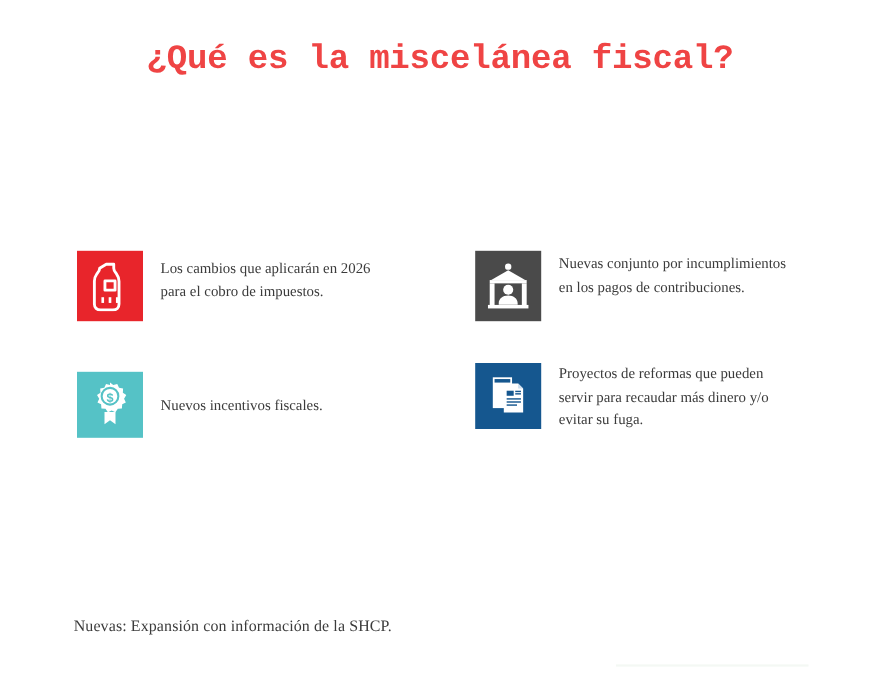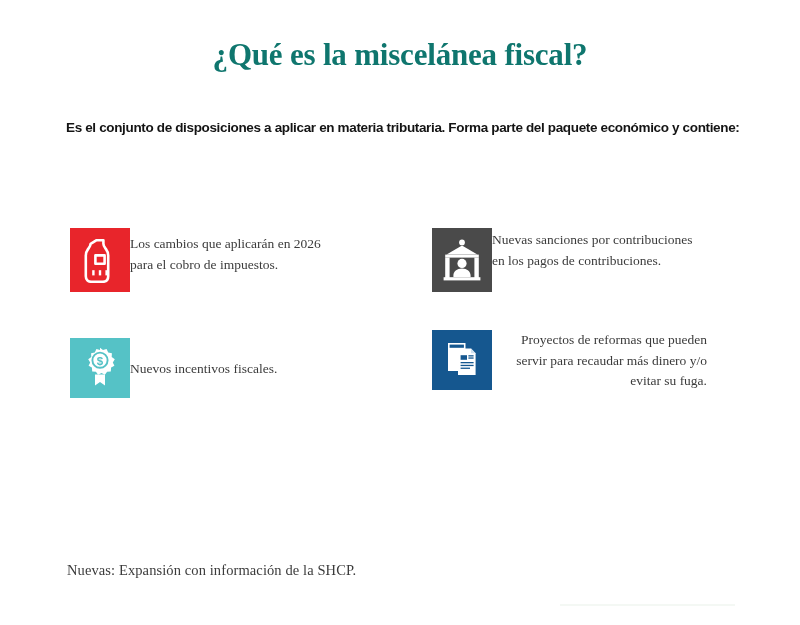--- a/index.html
+++ b/index.html
@@ -23,25 +23,25 @@
     background: #ffffff;
   }
 
   
   .title {
     position: absolute;
     left: 0;
     top: 38px;
     width: 800px;
     text-align: center;
-    font-family: Liberation Serif, serif;
+    font-family: Liberation Mono, monospace;
     font-weight: bold;
     font-size: 31px;
     letter-spacing: -0.2px;
-    color: #0f766e;
+    color: #ef4444;
     line-height: 1.1;
   }
 
   
   .subtitle {
     position: absolute;
     left: 66px;
     top: 120px;
     width: 700px;
     font-family: "Liberation Sans", sans-serif;
@@ -64,37 +64,38 @@
 
   .item {
     position: absolute;
     display: flex;
     align-items: flex-start;
   }
 
   .item-0 { left: 70px;  top: 228px; }
   .item-1 { left: 432px; top: 228px; }
   .item-2 { left: 70px;  top: 338px; }
-  .item-3 { left: 432px; top: 330px; text-align: right; }
+  .item-3 { left: 432px; top: 330px; }
 
   .icon-tile {
     width: 60px;
     height: 64px;
     flex: 0 0 60px;
     display: flex;
     align-items: center;
     justify-content: center;
     box-sizing: border-box;
   }
   .item-2 .icon-tile,
   .item-3 .icon-tile { height: 60px; }
 
   .icon-tile svg { display: block; }
 
   .item-text {
+    margin-left: 16px;
     font-family: "Liberation Serif", serif;
     font-size: 13.5px;
     color: #3b3b3b;
     line-height: 1.52;
     padding-top: 6px;
   }
   .item-0 .item-text { width: 215px; }
   .item-1 .item-text { width: 215px; padding-top: 2px; }
   .item-2 .item-text { width: 215px; padding-top: 21px; font-family: Liberation Serif, serif; }
   .item-3 .item-text { width: 215px; padding-top: 0px; }
@@ -120,21 +121,20 @@
     background: #f4f8f4;
   }
 </style>
 </head>
 <body>
 
 <div class="page">
 
   <div class="title">¿Qué es la miscelánea fiscal?</div>
 
-  <div class="subtitle">Es el conjunto de disposiciones a aplicar en materia tributaria. Forma parte del paquete económico y contiene:</div>
 
   <div class="items">
 
     <div class="item item-0">
       <div class="icon-tile" style="background-color: rgb(232, 37, 43);">
         <svg width="40" height="46" viewBox="0 0 40 46">
           <g fill="none" stroke="#ffffff" stroke-width="2.6" stroke-linejoin="round" stroke-linecap="round">
             <path d="M16.6 3.2 h6.8 v3.6 c0 2.4 1.3 3.6 2.6 5.3 c1.5 2.0 2.2 4.0 2.2 6.6 v20.6 c0 3.4 -2.2 5.5 -5.6 5.5 h-11.2 c-3.4 0 -5.6 -2.1 -5.6 -5.5 v-20.6 c0 -2.6 0.7 -4.6 2.2 -6.6 c1.3 -1.7 2.6 -2.9 2.6 -5.3 z"></path>
             <rect x="15.4" y="18.4" width="9.2" height="8.4"></rect>
           </g>
@@ -158,21 +158,21 @@
             <rect x="4.2" y="19.6" width="4.4" height="20.4"></rect>
             <rect x="33.4" y="19.6" width="4.4" height="20.4"></rect>
             <rect x="2.6" y="39.2" width="36.8" height="3.2"></rect>
           </g>
           <g fill="#ffffff">
             <circle cx="21" cy="25.4" r="4.6"></circle>
             <path d="M21 30.6 c-5.1 0 -8.6 3.0 -8.6 7.0 v1.4 h17.2 v-1.4 c0 -4.0 -3.5 -7.0 -8.6 -7.0 z"></path>
           </g>
         </svg>
       </div>
-      <div class="item-text">Nuevas sanciones por contribuciones en los pagos de contribuciones.</div>
+      <div class="item-text">Nuevas conjunto por incumplimientos en los pagos de contribuciones.</div>
     </div>
 
     <div class="item item-2">
       <div class="icon-tile" style="background-color: rgb(85, 194, 198);">
         <svg width="42" height="44" viewBox="0 0 42 44">
           <g fill="#ffffff">
             <path d="M16.0 28.6 h10.0 v11.0 l-5.0 -3.6 l-5.0 3.6 z"></path>
             <path d="M21 1.8
                      l3.0 2.3 l3.6 -1.0 l1.6 3.4 l3.7 0.7 l-0.2 3.8 l3.1 2.2 l-2.0 3.2 l1.6 3.4 l-3.3 1.8 l-0.3 3.8 l-3.7 0.3 l-2.2 3.1 l-3.4 -1.7 l-3.4 1.7 l-2.2 -3.1 l-3.7 -0.3 l-0.3 -3.8 l-3.3 -1.8 l1.6 -3.4 l-2.0 -3.2 l3.1 -2.2 l-0.2 -3.8 l3.7 -0.7 l1.6 -3.4 l3.6 1.0 z"></path>
           </g>

